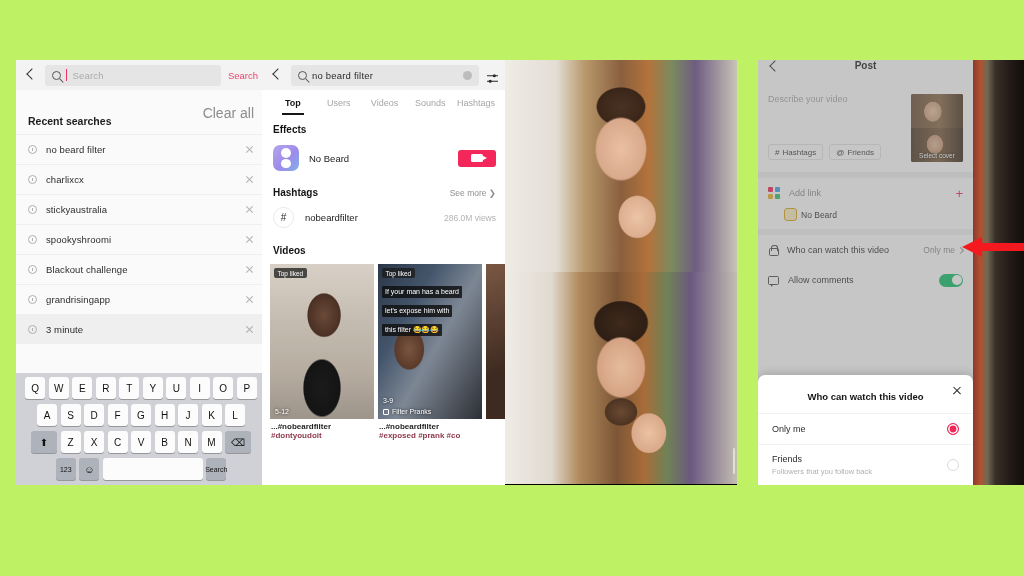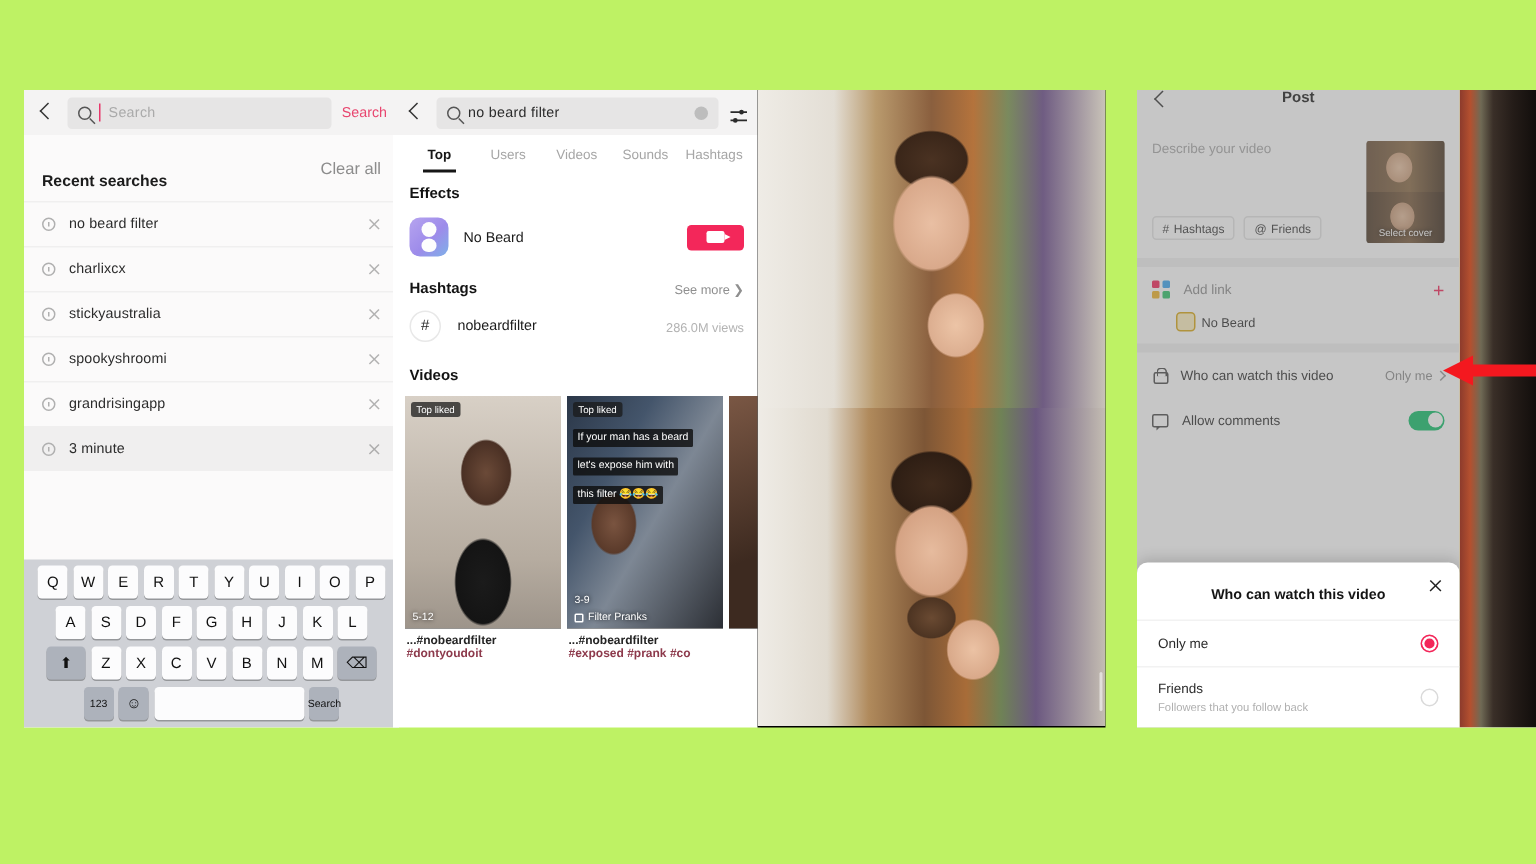--- a/index.html
+++ b/index.html
@@ -28,21 +28,21 @@
   .mag::after { content: ""; position: absolute; right: -3.5px; bottom: -2.5px; width: 4.5px; height: 1.4px;
     background: #555; transform: rotate(45deg); }
   .caret { width: 1.4px; height: 12px; background: #e8366b; flex: none; }
   .srch-ph { font-size: 9.5px; color: #aaa; letter-spacing: .2px; }
   .srch-val { font-size: 9.5px; color: #2b2b2b; letter-spacing: .2px; }
   .srch-action { font-size: 9.5px; color: #e8466f; flex: none; }
 
   .p1-head { display: flex; align-items: center; justify-content: space-between;
     padding: 9px 12px 7px 12px; }
   .p1-head .t { font-size: 10.5px; font-weight: bold; color: #1c1c1c; margin-top: 16px; }
-  .p1-head .c { font-size: 11px; color: #8c8c8c; }
+  .p1-head .c { font-size: 14px; color: #8c8c8c; }
   .rs-row { display: flex; align-items: center; gap: 9px; height: 30px; padding: 0 12px;
     border-top: 1px solid #f0efef; }
   .rs-row.hl { background: #f0efef; }
   .clock { width: 9px; height: 9px; border: 1.1px solid #b0b0b0; border-radius: 50%; position: relative; flex: none; }
   .clock::after { content: ""; position: absolute; left: 3px; top: 1.6px; width: .9px; height: 3px; background: #b0b0b0; }
   .rs-label { flex: 1; font-size: 9.5px; color: #2c2c2c; letter-spacing: .1px; }
   .xmark { position: relative; width: 9px; height: 9px; flex: none; opacity: .55; }
   .xmark::before, .xmark::after { content: ""; position: absolute; left: 0; top: 4px; width: 9px; height: 1.1px; background: #777; }
   .xmark::before { transform: rotate(45deg); } .xmark::after { transform: rotate(-45deg); }
 
@@ -242,20 +242,25 @@
           <span class="rs-label">stickyaustralia</span>
           <span class="xmark"></span>
         </div>
         <div class="rs-row">
           <span class="clock"></span>
           <span class="rs-label">spookyshroomi</span>
           <span class="xmark"></span>
         </div>
         <div class="rs-row">
           <span class="clock"></span>
+          <span class="rs-label">Blackout challenge</span>
+          <span class="xmark"></span>
+        </div>
+        <div class="rs-row">
+          <span class="clock"></span>
           <span class="rs-label">grandrisingapp</span>
           <span class="xmark"></span>
         </div>
         <div class="rs-row hl">
           <span class="clock"></span>
           <span class="rs-label">3 minute</span>
           <span class="xmark"></span>
         </div>
       </div>
 

